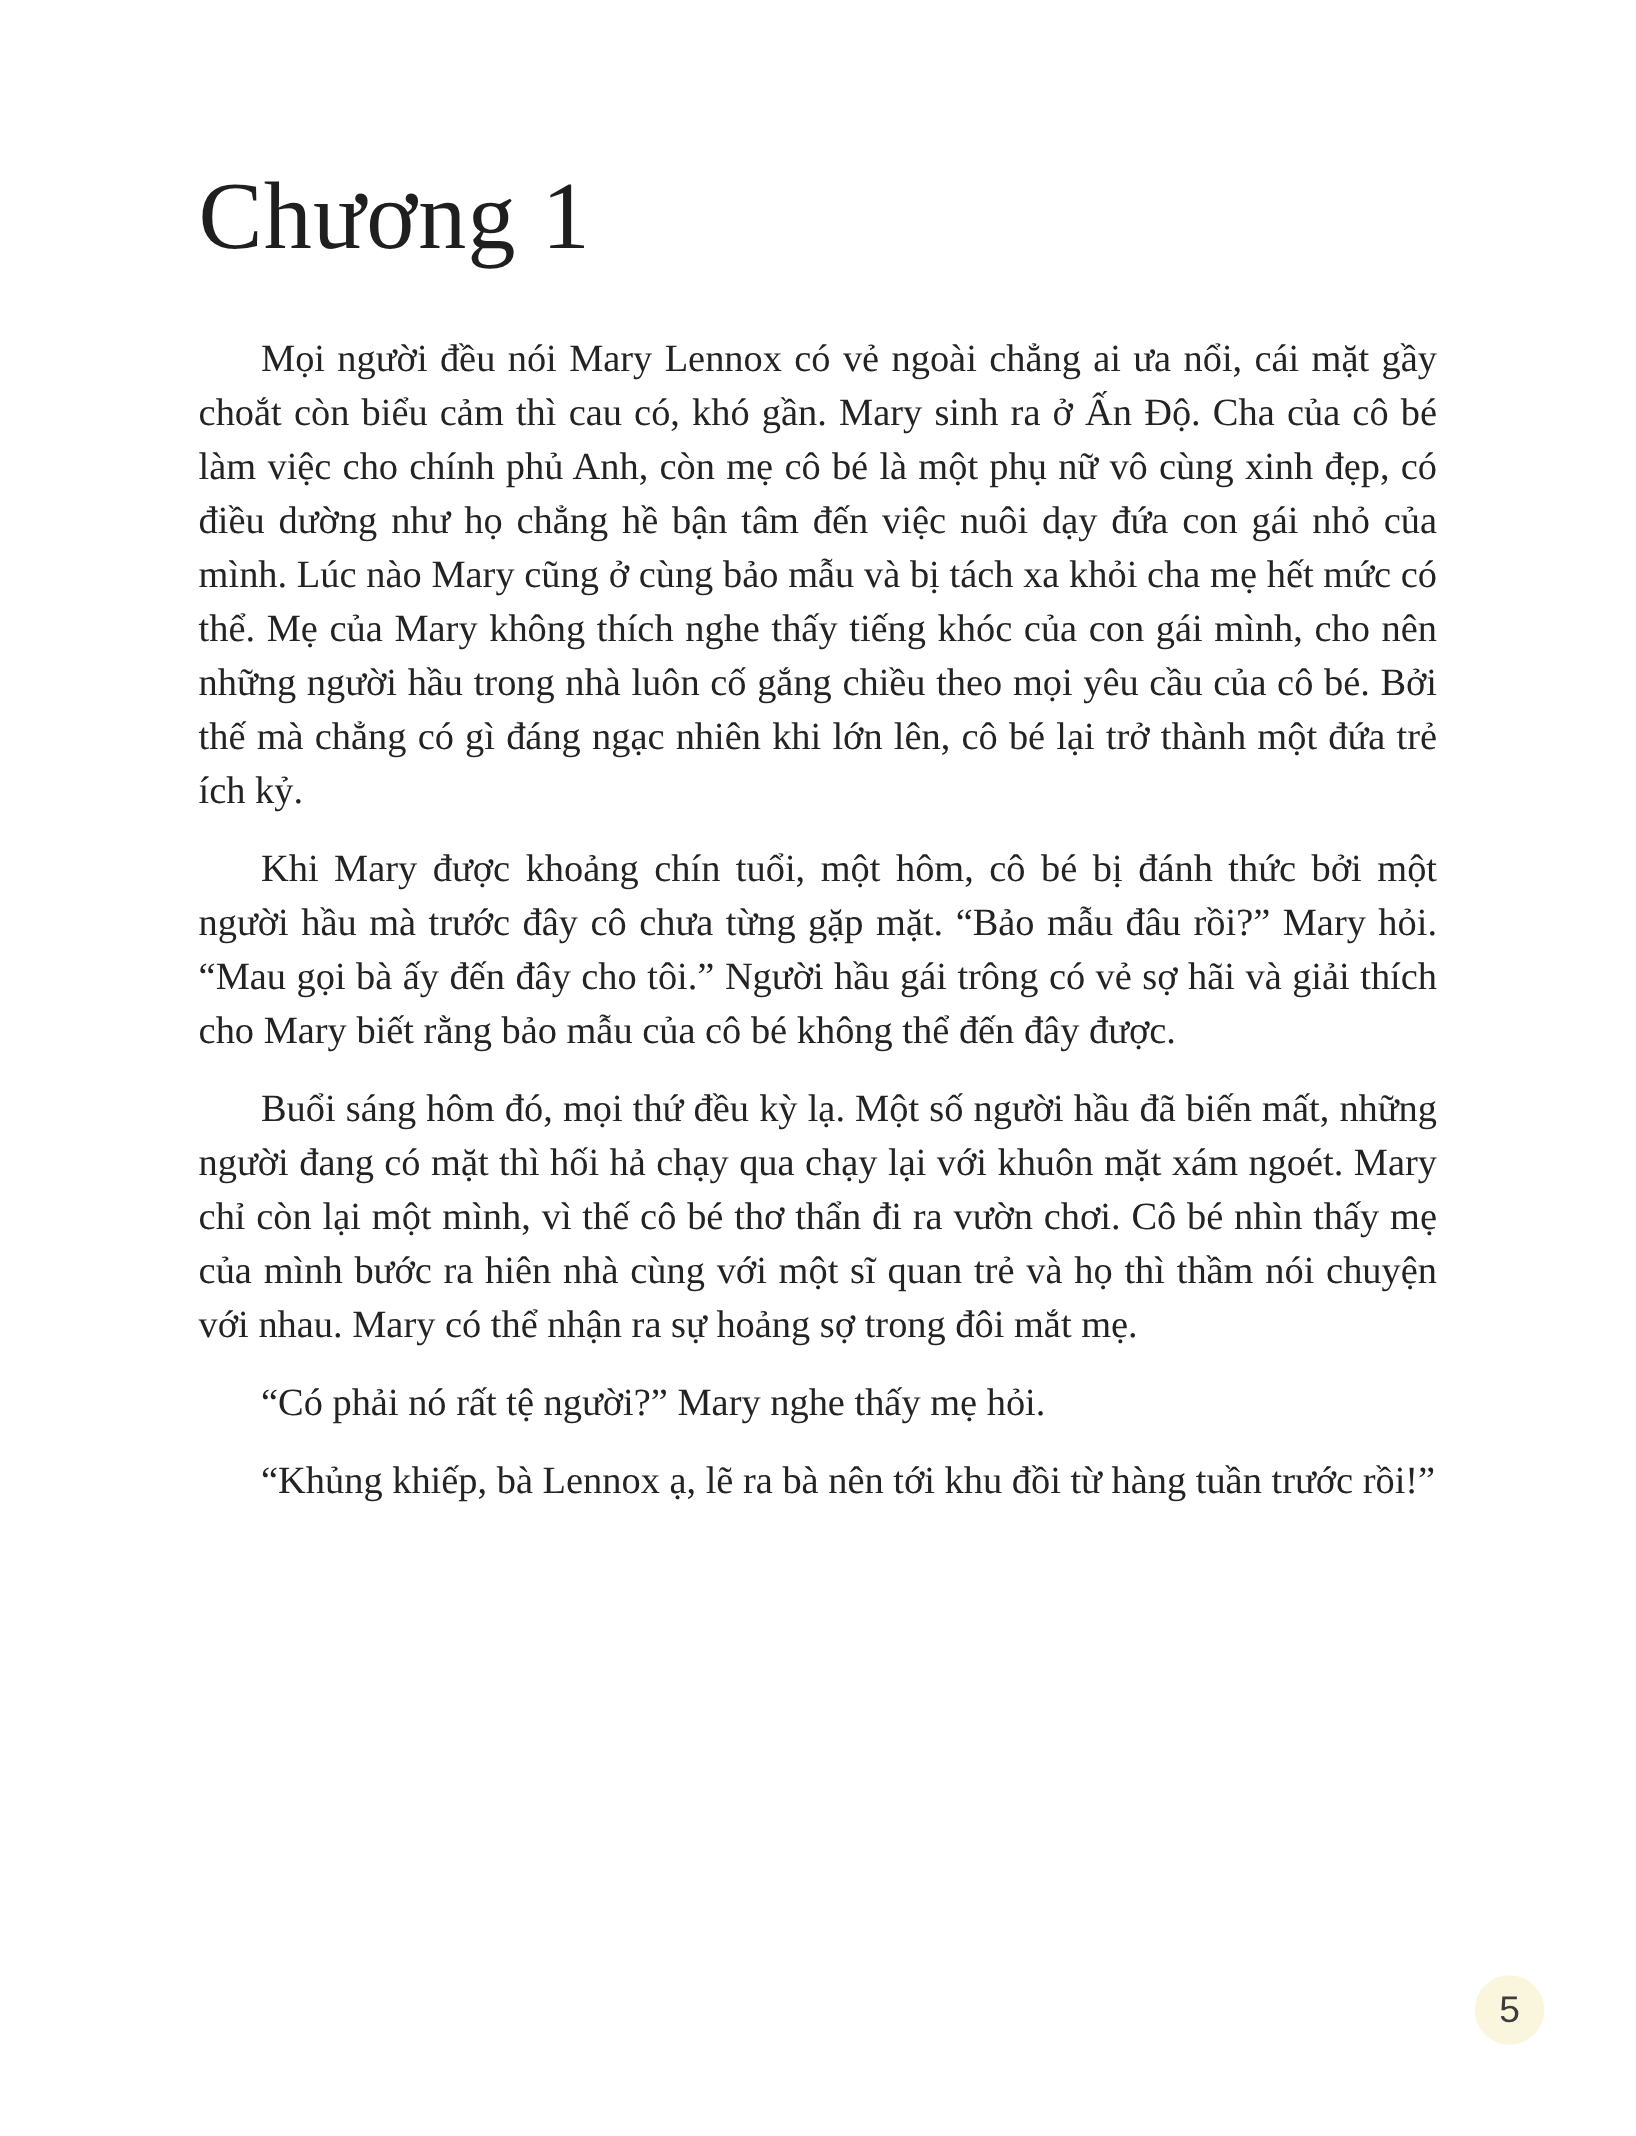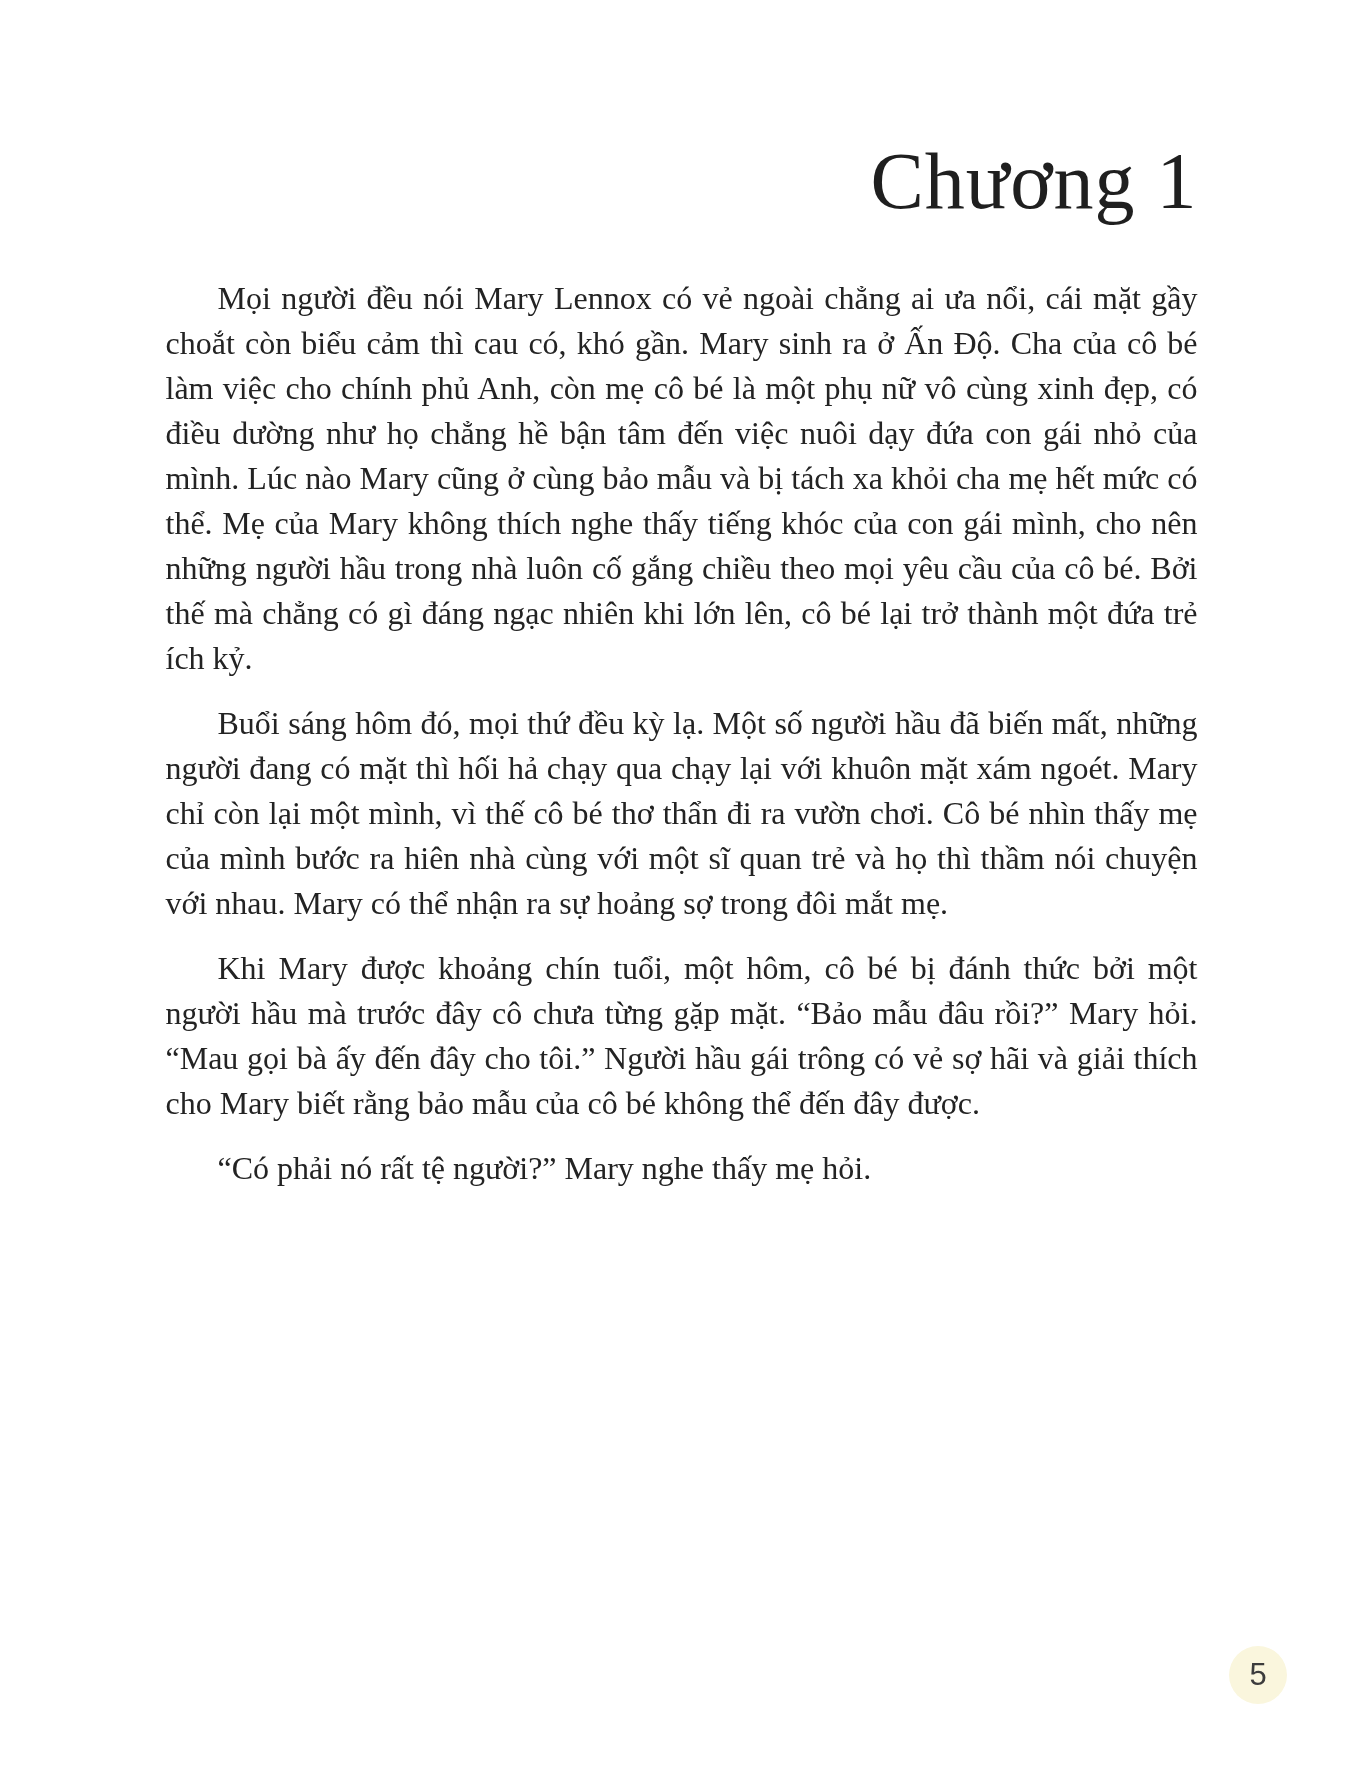--- a/index.html
+++ b/index.html
@@ -19,21 +19,21 @@
   .content {
     width: 1032px;
     margin: 0 auto;
     padding-top: 138px;
   }
   .chapter-title {
     margin: 0;
     font-size: 80px;
     font-weight: 400;
     line-height: 1.08;
-    text-align: right;
+    text-align: left;
     letter-spacing: 1px;
     color: #1f1f1f;
   }
   .chapter-subtitle {
     margin: 22px 0 0 0;
     font-size: 46px;
     font-weight: 400;
     font-style: italic;
     line-height: 1.1;
     text-align: center;
@@ -67,21 +67,22 @@
   }
 </style>
 </head>
 <body>
 
 <div class="page">
   <div class="content">
     <h1 class="chapter-title">Chương 1</h1>
     <div class="body-text">
       <p>Mọi người đều nói Mary Lennox có vẻ ngoài chẳng ai ưa nổi, cái mặt gầy choắt còn biểu cảm thì cau có, khó gần. Mary sinh ra ở Ấn Độ. Cha của cô bé làm việc cho chính phủ Anh, còn mẹ cô bé là một phụ nữ vô cùng xinh đẹp, có điều dường như họ chẳng hề bận tâm đến việc nuôi dạy đứa con gái nhỏ của mình. Lúc nào Mary cũng ở cùng bảo mẫu và bị tách xa khỏi cha mẹ hết mức có thể. Mẹ của Mary không thích nghe thấy tiếng khóc của con gái mình, cho nên những người hầu trong nhà luôn cố gắng chiều theo mọi yêu cầu của cô bé. Bởi thế mà chẳng có gì đáng ngạc nhiên khi lớn lên, cô bé lại trở thành một đứa trẻ ích kỷ.</p>
+      <p>Khi Mary được khoảng chín tuổi, một hôm, cô bé bị đánh thức bởi một người hầu mà trước đây cô chưa từng gặp mặt. “Bảo mẫu đâu rồi?” Mary hỏi. “Mau gọi bà ấy đến đây cho tôi.” Người hầu gái trông có vẻ sợ hãi và giải thích cho Mary biết rằng bảo mẫu của cô bé không thể đến đây được.</p>
       <p>Buổi sáng hôm đó, mọi thứ đều kỳ lạ. Một số người hầu đã biến mất, những người đang có mặt thì hối hả chạy qua chạy lại với khuôn mặt xám ngoét. Mary chỉ còn lại một mình, vì thế cô bé thơ thẩn đi ra vườn chơi. Cô bé nhìn thấy mẹ của mình bước ra hiên nhà cùng với một sĩ quan trẻ và họ thì thầm nói chuyện với nhau. Mary có thể nhận ra sự hoảng sợ trong đôi mắt mẹ.</p>
-      <p>Khi Mary được khoảng chín tuổi, một hôm, cô bé bị đánh thức bởi một người hầu mà trước đây cô chưa từng gặp mặt. “Bảo mẫu đâu rồi?” Mary hỏi. “Mau gọi bà ấy đến đây cho tôi.” Người hầu gái trông có vẻ sợ hãi và giải thích cho Mary biết rằng bảo mẫu của cô bé không thể đến đây được.</p>
       <p>“Có phải nó rất tệ người?” Mary nghe thấy mẹ hỏi.</p>
+      <p>“Khủng khiếp, bà Lennox ạ, lẽ ra bà nên tới khu đồi từ hàng tuần trước rồi!”</p>
     </div>
   </div>
   <div class="page-number-badge">
     <span>5</span>
   </div>
 </div>
 
 </body></html>

